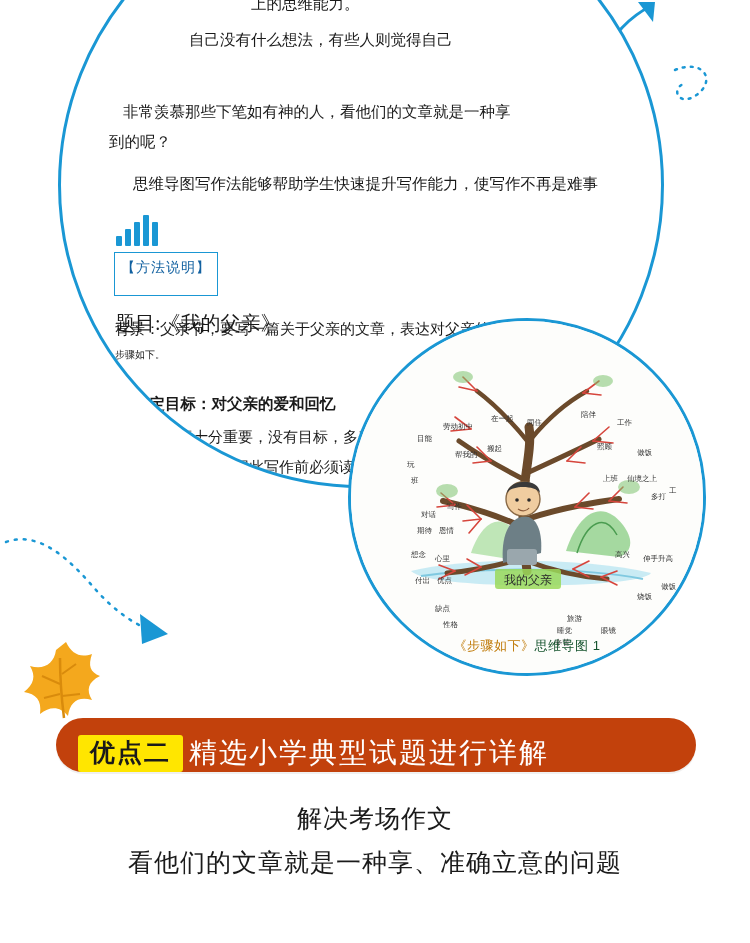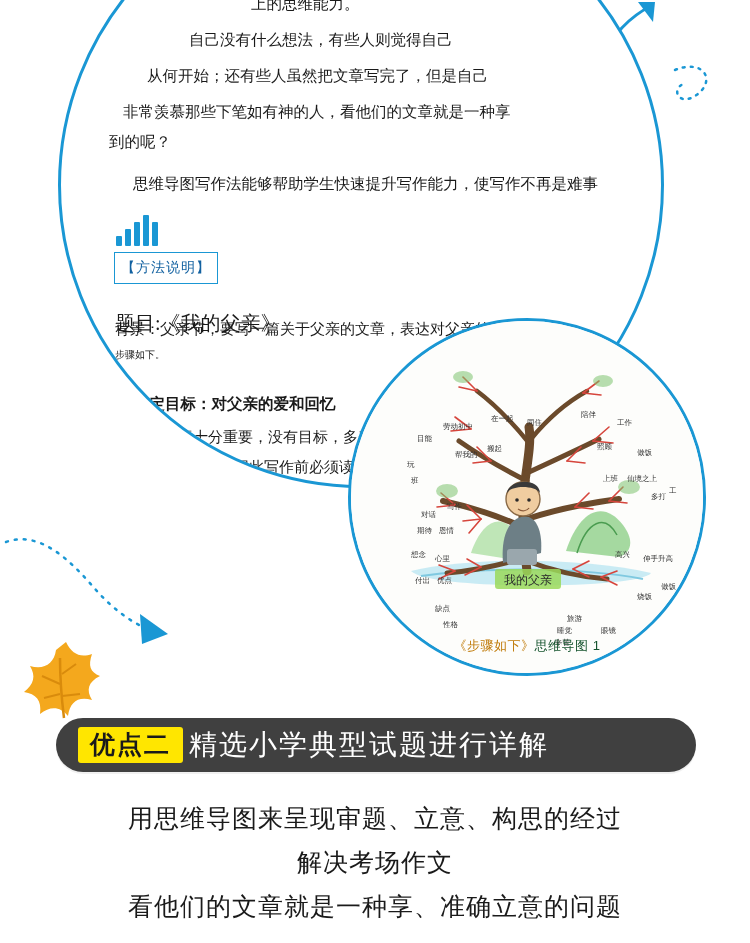--- a/index.html
+++ b/index.html
@@ -63,21 +63,21 @@
     display: block;
     width: 6px;
     background: #1a97d4;
     border-radius: 1px;
   }
   .method-label {
     display: inline-block;
     border: 1.5px solid #1a97d4;
     color: #1261a0;
     font-size: 14px;
-    padding: 1px 6px 2px 6px;
+    padding: 1px 6px 14px 6px;
     font-family: "Liberation Sans", sans-serif;
     letter-spacing: 1px;
   }
 
   
   .map-circle {
     position: absolute;
     left: 348px;
     top: 318px;
     width: 352px;
@@ -107,24 +107,24 @@
   
   .leaf { position: absolute; left: 10px; top: 636px; }
 
   
   .banner {
     position: absolute;
     left: 56px;
     top: 718px;
     width: 640px;
     height: 54px;
-    background: #404040;
+    background: #c2410c;
     border-radius: 27px;
     display: flex;
-    align-items: center;
+    align-items: flex-end;
     box-shadow: 0 2px 0 rgba(0,0,0,0.06);
   }
   .banner-tag {
     margin-left: 22px;
     background: #ffe600;
     color: #1a1a1a;
     font-family: "Liberation Sans", sans-serif;
     font-weight: bold;
     font-size: 25px;
     letter-spacing: 2px;
@@ -167,21 +167,20 @@
 
 <svg class="deco" style="left:0px;top:520px;" width="190" height="150" viewBox="0 0 190 150">
   <path d="M6 22 C40 10 70 40 96 70 C112 88 130 102 150 110" stroke="#1a97d4" stroke-width="2.5" fill="none" stroke-linecap="round" stroke-dasharray="2 7"></path>
   <path d="M140 94 L168 114 L142 124 Z" fill="#1a97d4"></path>
 </svg>
 
 <div class="circle-crop">
   <div class="page-text">
     <p class="ln" style="left:190px;top:104px;">上的思维能力。</p>
     <p class="ln" style="left:128px;top:140px;">自己没有什么想法，有些人则觉得自己</p>
-    <p class="ln" style="left:86px;top:176px;">从何开始；还有些人虽然把文章写完了，但是自己</p>
     <p class="ln" style="left:62px;top:212px;">非常羡慕那些下笔如有神的人，看他们的文章就是一种享</p>
     <p class="ln" style="left:48px;top:242px;">到的呢？</p>
     <p class="ln" style="left:72px;top:284px;">思维导图写作法能够帮助学生快速提升写作能力，使写作不再是难事</p>
 
     <div class="method-box">
       <div class="bars">
         <i style="height:10px;"></i>
           <i style="height:17px;"></i>
           <i style="height:24px;"></i>
           <i style="height:31px;"></i>
@@ -327,16 +326,15 @@
   <path d="M54 82 C52 66 50 44 50 22" stroke="#d98b0c" stroke-width="2.5" fill="none"></path>
   <path d="M50 48 L32 40 M50 58 L34 62 M52 38 L66 28 M52 60 L70 58" stroke="#d98b0c" stroke-width="2" fill="none"></path>
 </svg>
 
 <div class="banner">
   <span class="banner-tag">优点二</span>
   <span class="banner-title">精选小学典型试题进行详解</span>
 </div>
 
 <div class="bottom-lines">
-  <div>用思维导图来呈现审题、立意、构思的经过</div>
   <div>解决考场作文</div>
   <div>看他们的文章就是一种享、准确立意的问题</div>
 </div>
 
 </body></html>

